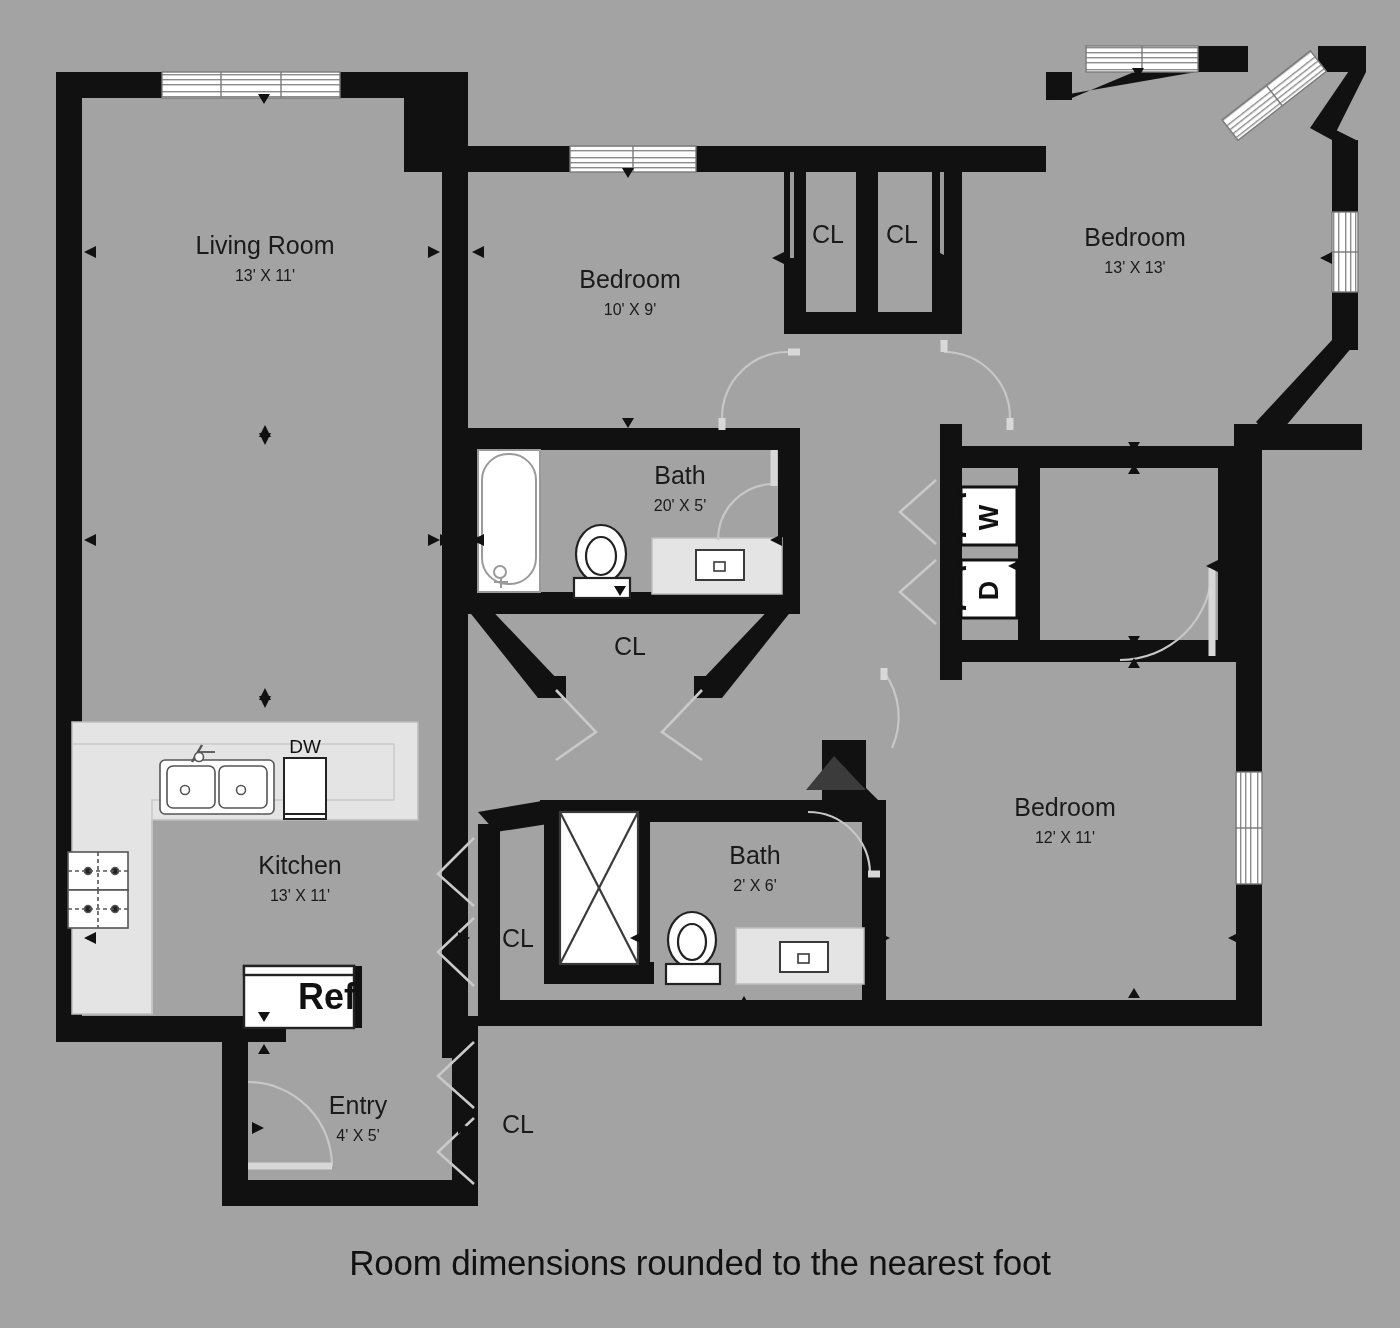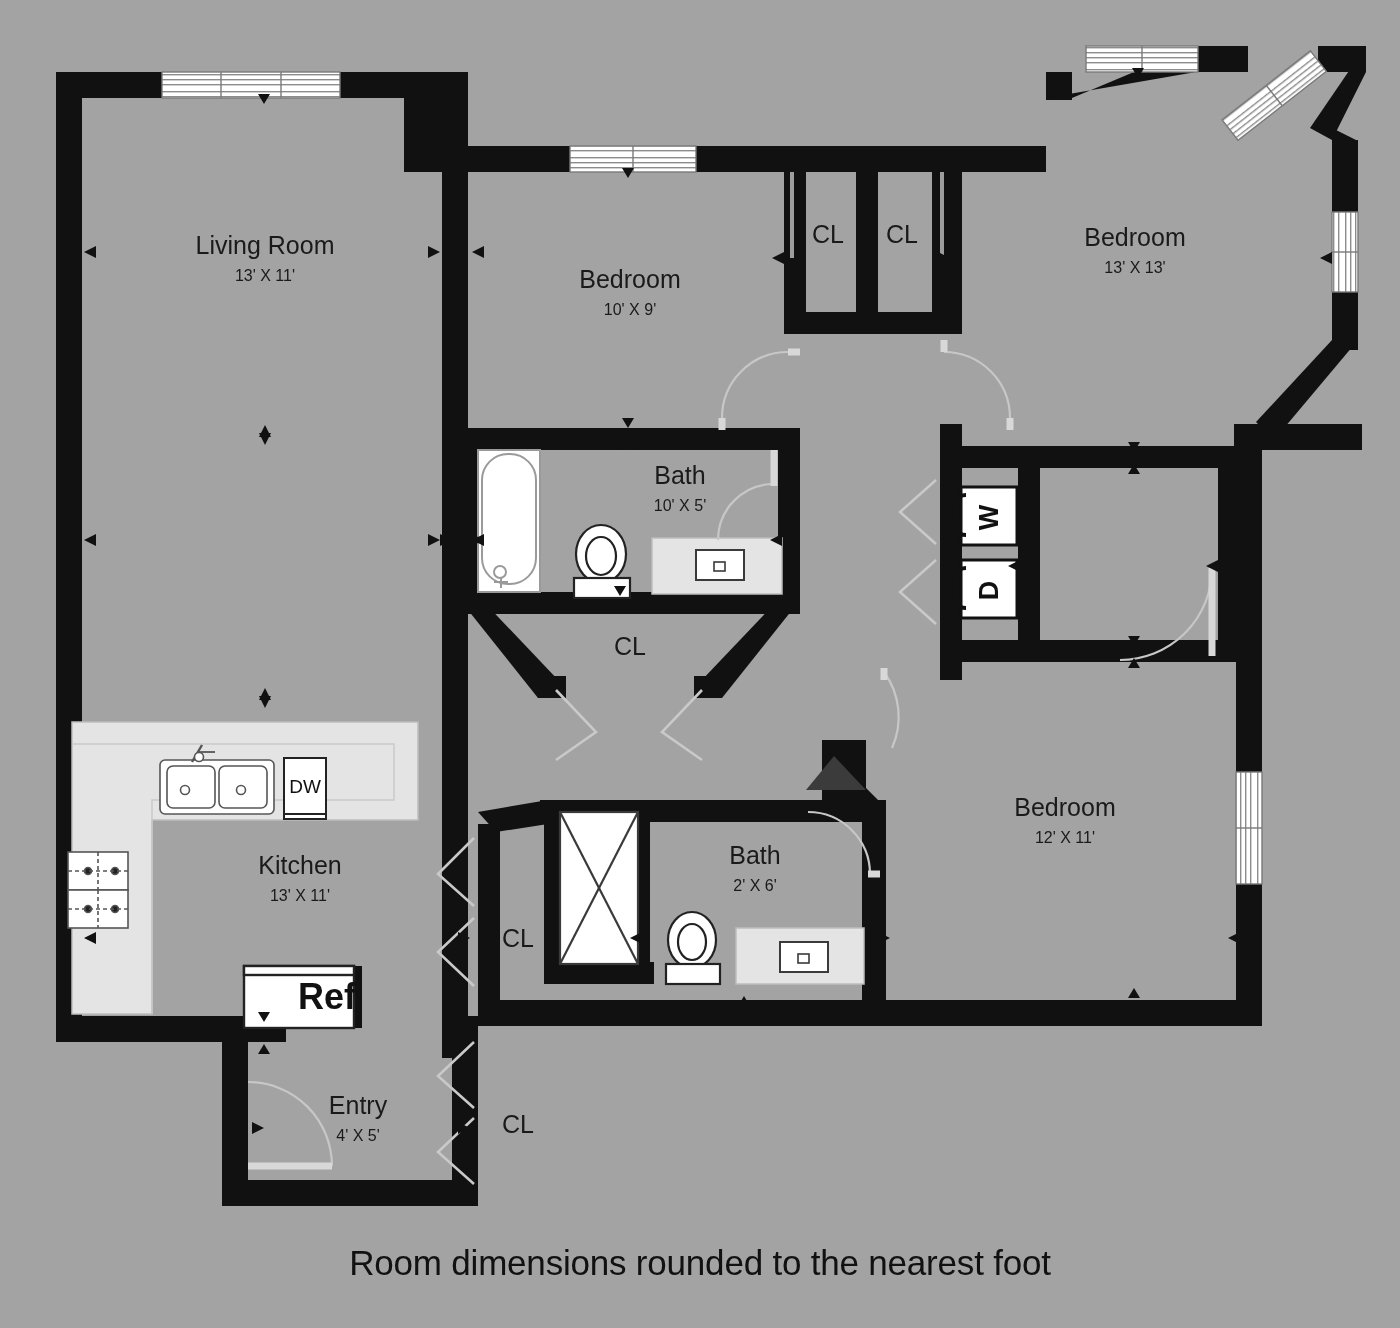--- a/index.html
+++ b/index.html
@@ -362,35 +362,35 @@
   <span class="dim">13' X 13'</span>
 </div>
 
 <div class="lbl" style="left:960px;top:792px;width:210px;">
   <span class="nm">Bedroom</span>
   <span class="dim">12' X 11'</span>
 </div>
 
 <div class="lbl" style="left:585px;top:460px;width:190px;">
   <span class="nm">Bath</span>
-  <span class="dim">10' X 5'</span>
+  <span class="dim">20' X 5'</span>
 </div>
 
 <div class="lbl" style="left:660px;top:840px;width:190px;">
   <span class="nm">Bath</span>
   <span class="dim">2' X 6'</span>
 </div>
 
 
 <div class="cl" style="left:800px;top:220px;width:56px;">CL</div>
 <div class="cl" style="left:874px;top:220px;width:56px;">CL</div>
 <div class="cl" style="left:602px;top:632px;width:56px;">CL</div>
 <div class="cl" style="left:490px;top:924px;width:56px;">CL</div>
 <div class="cl" style="left:490px;top:1110px;width:56px;">CL</div>
 
 <div class="appl rot" style="left:969px;top:502px;width:40px;">W</div>
 <div class="appl rot" style="left:969px;top:575px;width:40px;">D</div>
-<div class="dwlbl" style="left:284px;top:776px;width:42px;">DW</div>
+<div class="dwlbl" style="left:284px;top:736px;width:42px;">DW</div>
 <div class="reflbl" style="left:244px;top:976px;width:110px;padding-left:28px;">Ref</div>
 
 <div id="caption">Room dimensions rounded to the nearest foot</div>
 
 </div>
 
 </body></html>

